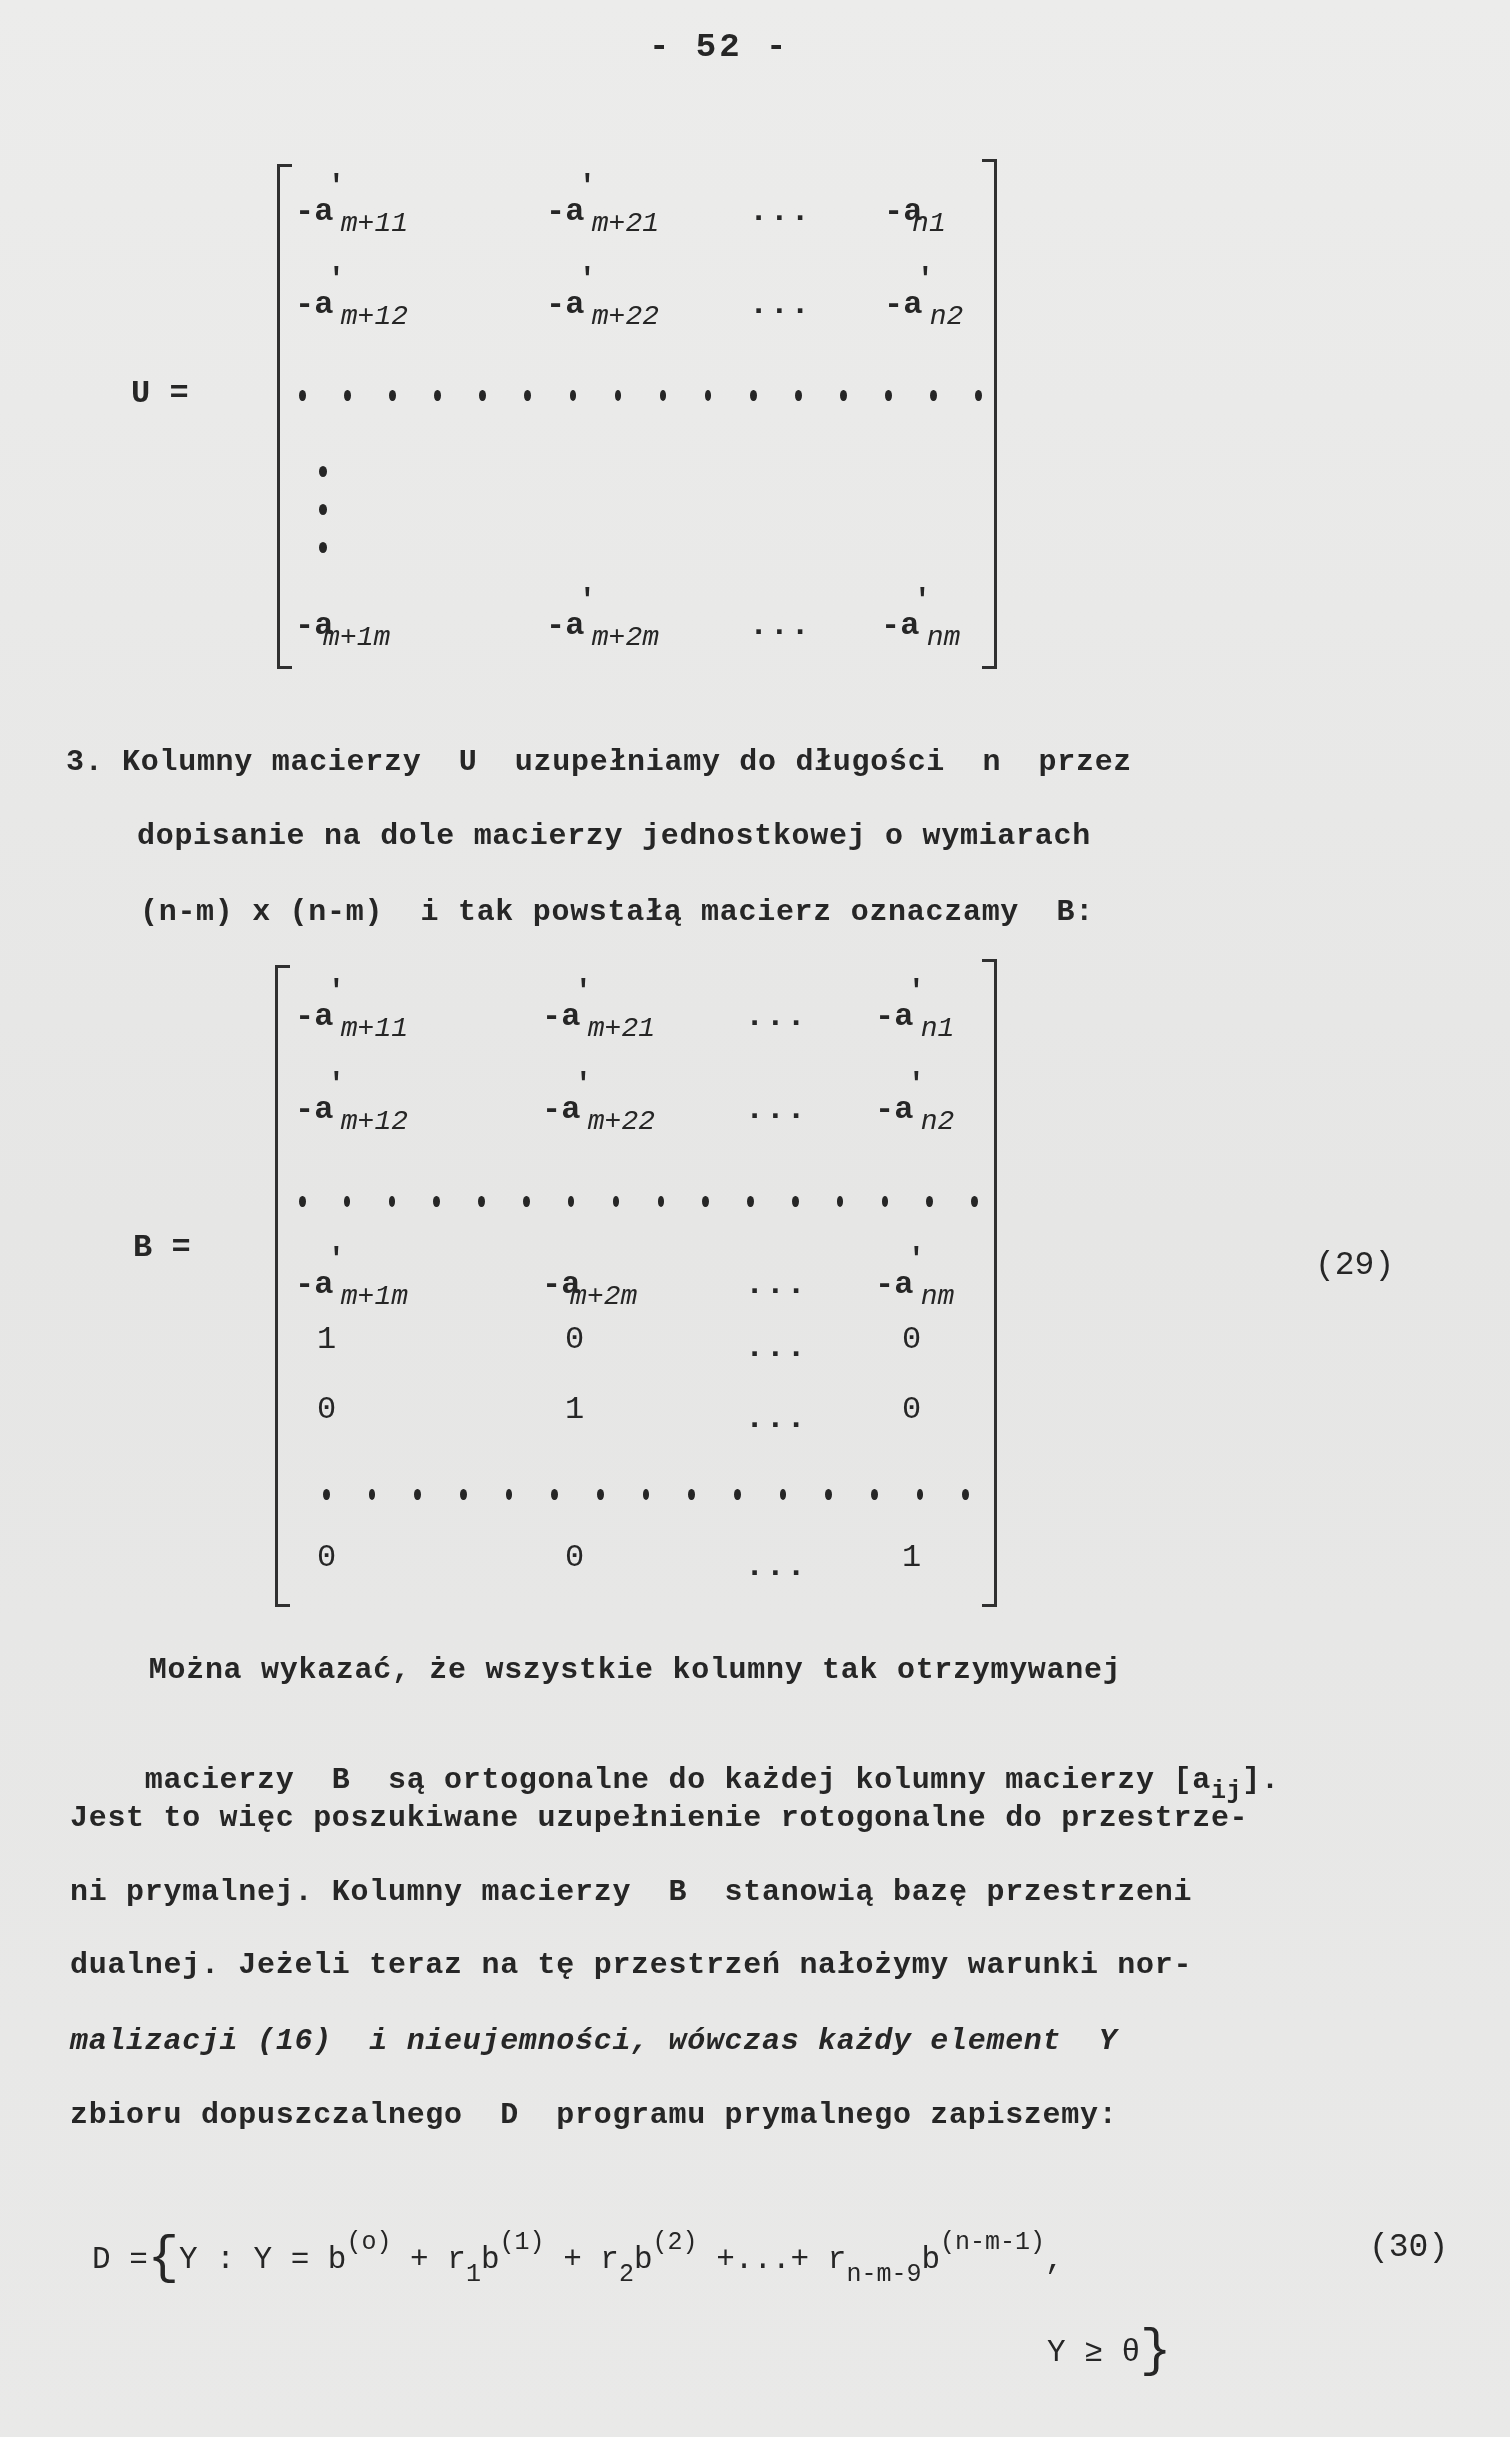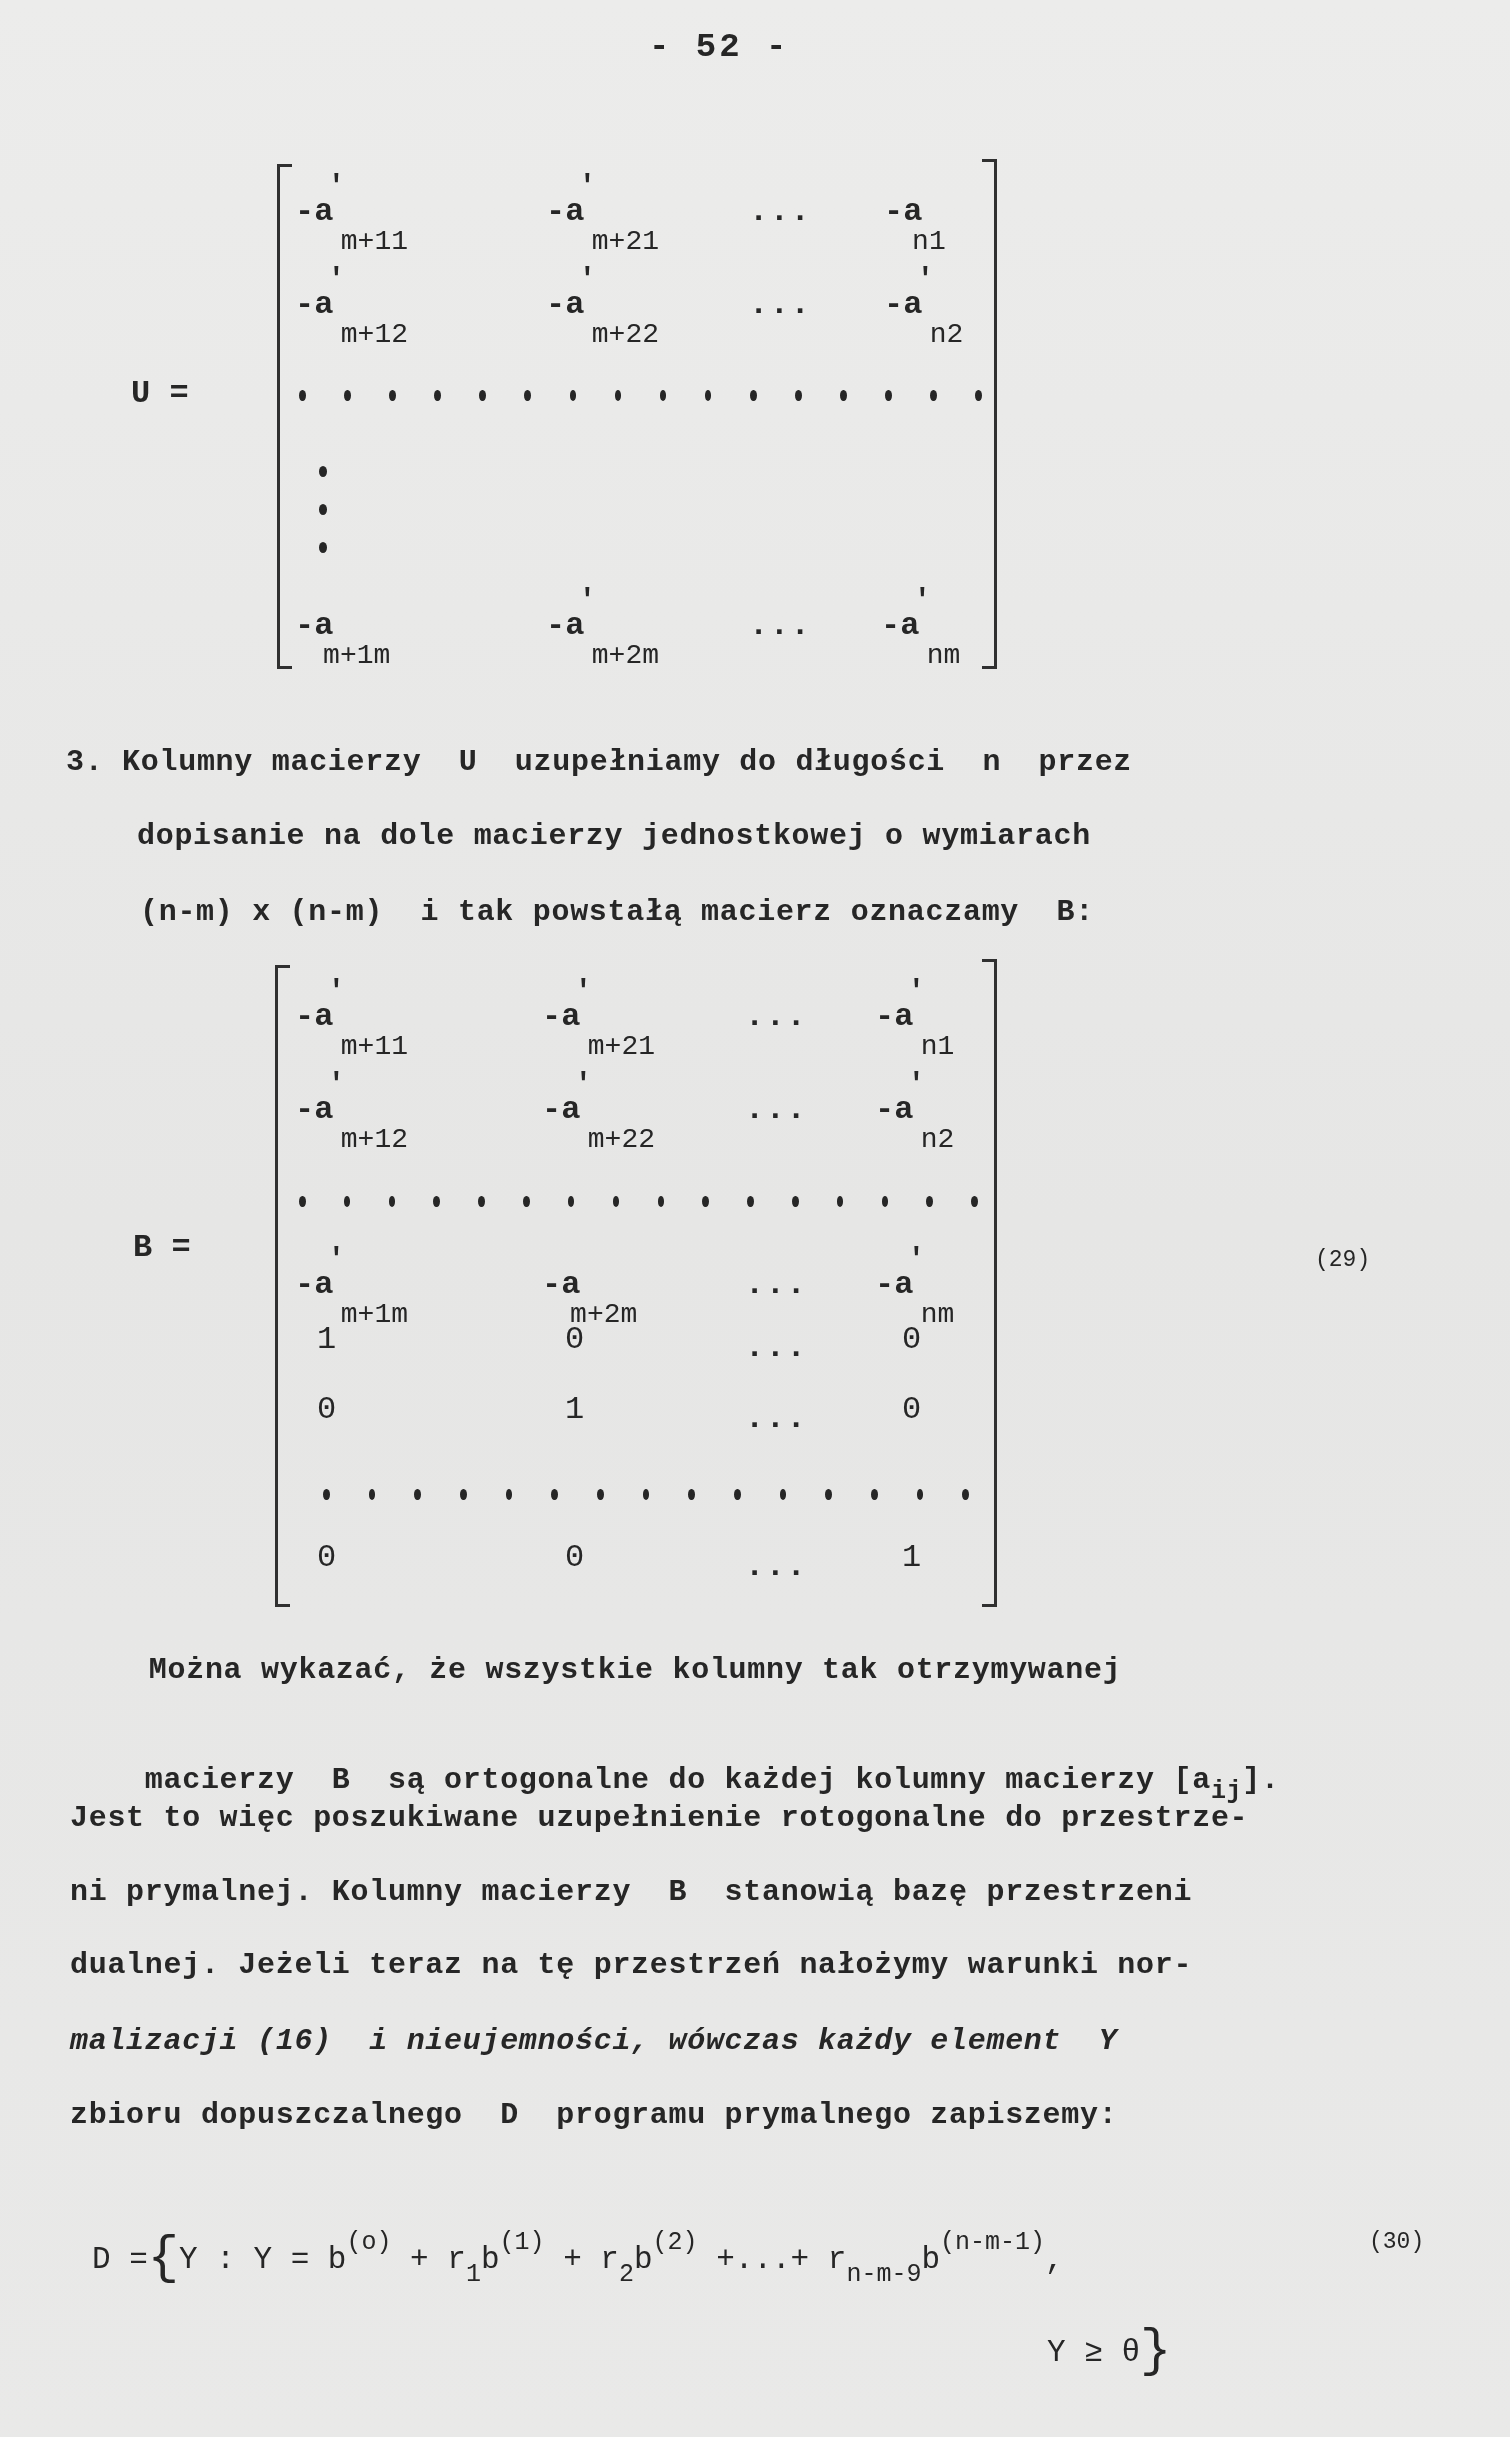--- a/index.html
+++ b/index.html
@@ -9,33 +9,33 @@
     position: relative;
     overflow: hidden;
     font-family: "Liberation Mono", "DejaVu Sans Mono", monospace;
     color: #262626;
   }
   .page { position: absolute; left: 0; top: 0; width: 1510px; height: 2438px;
     background: linear-gradient(180deg, #ececeb 0%, #e6e6e5 50%, #e9e9e8 100%); }
   .abs { position: absolute; white-space: pre; }
   .pnum { font-size: 34px; font-weight: bold; top: 28px; left: 649px; letter-spacing: 3px; }
   .mlabel { font-size: 32px; font-weight: bold; }
-  .eqnum { font-size: 23px; }
+  .eqnum { font-size: 33px; }
 
   
   .bracket { position: absolute; border: 3px solid #303030; }
   .bracket.left { border-right: none; width: 11.8px; }
   .bracket.right { border-left: none; width: 11.8px; }
 
   
   .cell { position: absolute; font-size: 29.5px; white-space: nowrap; }
   .cell .neg { font-weight: bold; }
   .cell .base { font-size: 32px; }
   .cell .prime { position: relative; top: -25px; left: -5.9px; font-weight: bold; font-size: 29.5px; }
-  .cell sub { font-size: 28px; position: relative; top: 29px; vertical-align: baseline; margin-left: -10.3px; }
+  .cell sub { font-size: 28px; position: relative; top: 11px; vertical-align: baseline; margin-left: -10.3px; font-style: italic; }
   .ell { position: absolute; font-size: 32px; font-weight: bold; letter-spacing: 1.5px; }
   .dotrow { position: absolute; display: flex; justify-content: space-between; height: 14.8px; }
   .dotrow span { width: 6.6px; height: 11px; border-radius: 50%; background: #262626; display: inline-block; }
   .vdots { position: absolute; width: 8.9px; }
   .vdots span { position: absolute; left: 0; width: 8px; height: 11px; border-radius: 50%; background: #262626; }
   .num { position: absolute; font-size: 32px; }
 
   
   .line { position: absolute; font-size: 30px; font-weight: bold; white-space: pre; letter-spacing: 0.7px; }
   .eq { position: absolute; font-size: 31px; white-space: nowrap; }

